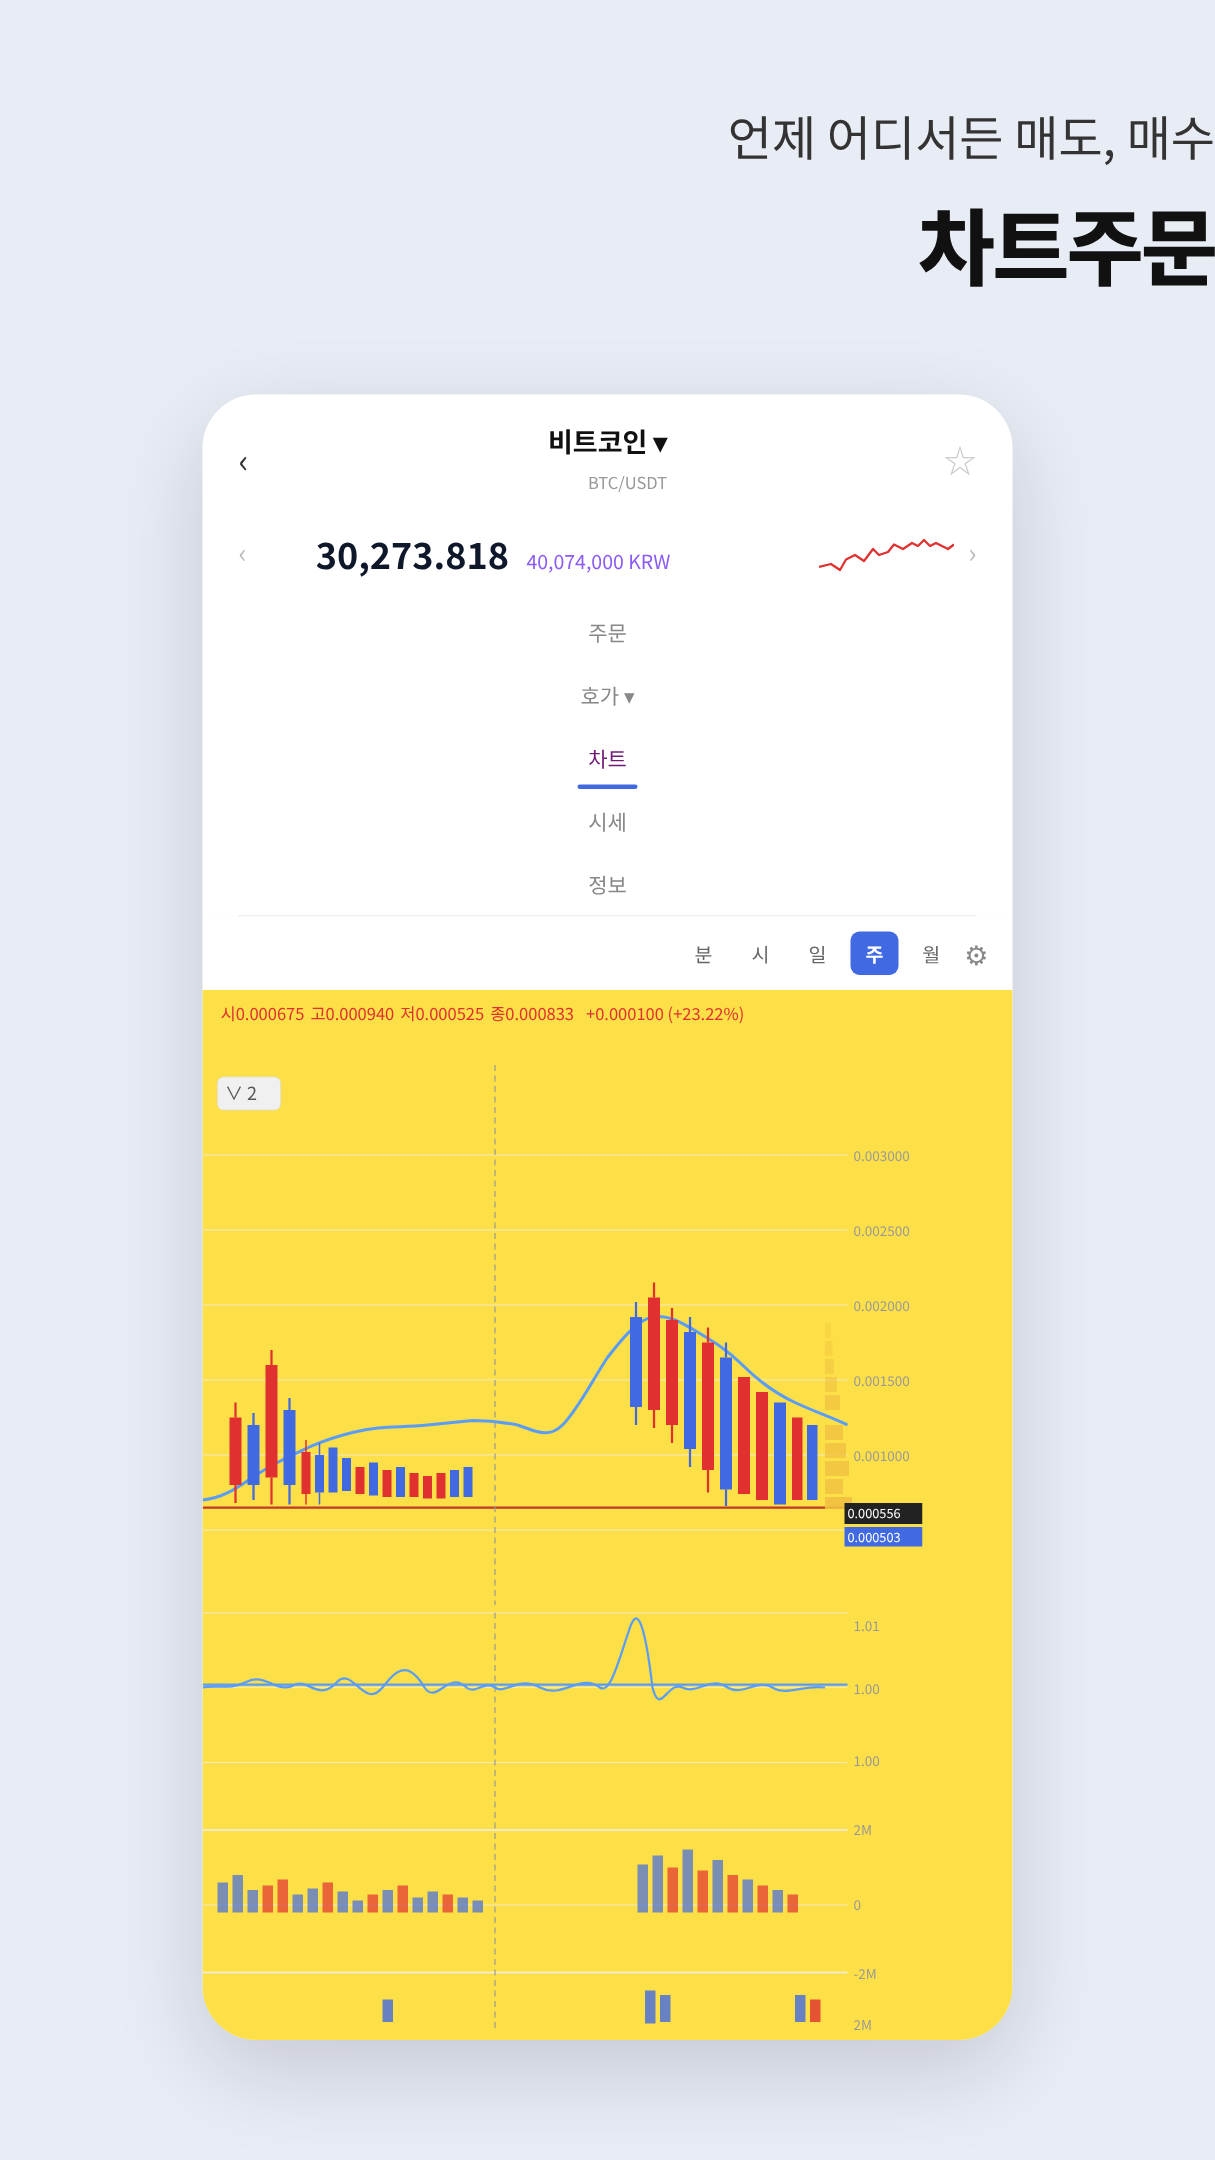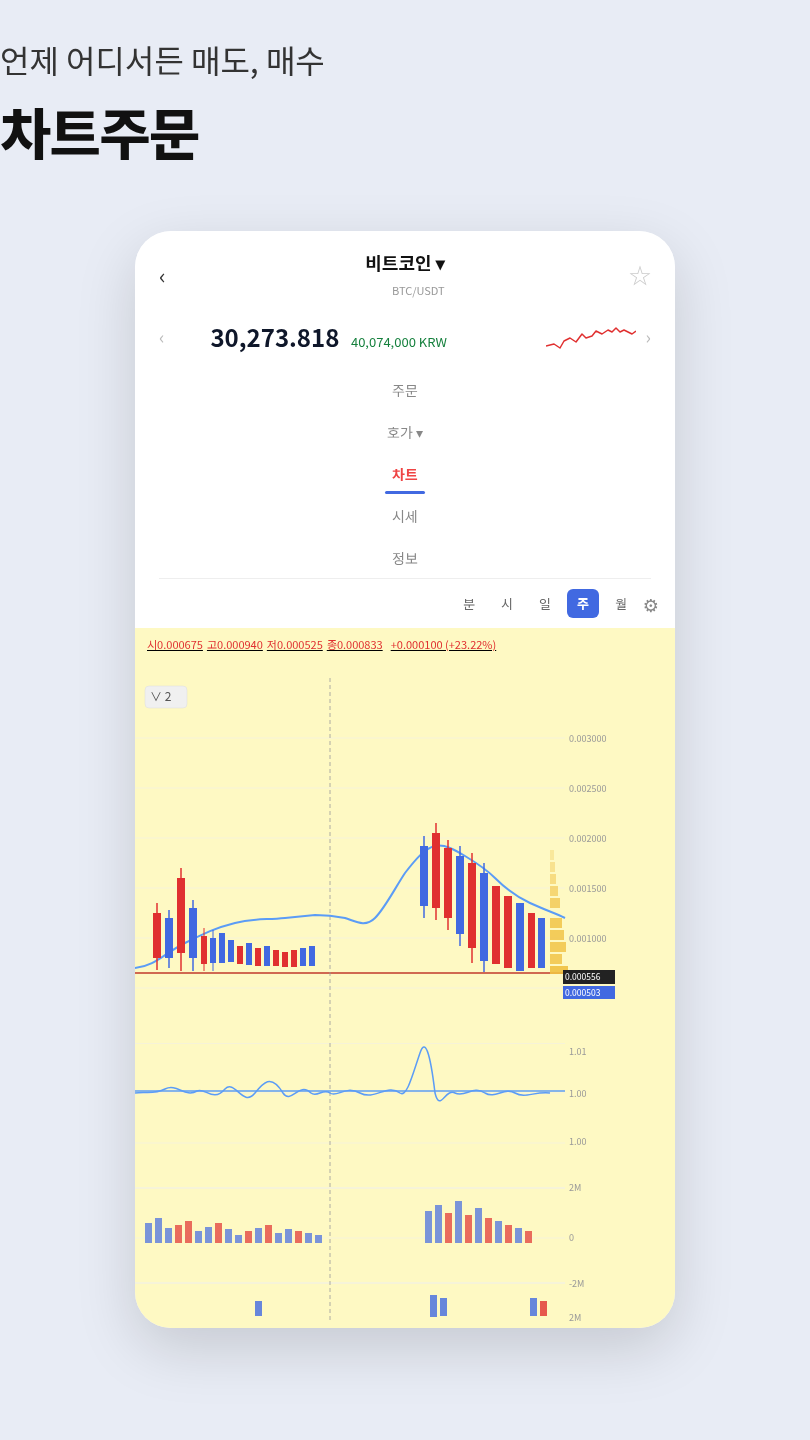--- a/index.html
+++ b/index.html
@@ -7,22 +7,22 @@
     body {
       width: 810px;
       height: 1440px;
       background: #e8ecf5;
       font-family: -apple-system, 'Apple SD Gothic Neo', 'Noto Sans KR', sans-serif;
       overflow: hidden;
       position: relative;
     }
 
     .hero-section {
-      text-align: left;
-      padding-top: 36px;
+      text-align: right;
+      padding-top: 68px;
       padding-bottom: 40px;
     }
 
     .hero-subtitle {
       font-size: 32px;
       color: #333;
       font-weight: 400;
       margin-bottom: 8px;
     }
 
@@ -112,21 +112,21 @@
 
     .main-price {
       font-size: 24px;
       font-weight: 700;
       color: #0f172a;
       margin-left: 36px;
     }
 
     .price-krw {
       font-size: 13px;
-      color: #15803d;
+      color: #8b5cf6;
       margin-left: 8px;
     }
 
     .price-change {
       font-size: 13px;
       color: #e03030;
       margin-top: 2px;
     }
 
     .mini-chart {
@@ -153,22 +153,22 @@
       flex: 1;
       text-align: center;
       padding: 12px 0 10px;
       font-size: 14px;
       color: #888;
       cursor: pointer;
       position: relative;
     }
 
     .tab-item.active {
-      color: #ef4444;
-      font-weight: 700;
+      color: #701a75;
+      font-weight: 400;
     }
 
     .tab-item.active::after {
       content: '';
       position: absolute;
       bottom: 0;
       left: 50%;
       transform: translateX(-50%);
       width: 40px;
       height: 3px;
@@ -202,25 +202,24 @@
     }
 
     .ctrl-gear {
       font-size: 18px;
       color: #888;
       cursor: pointer;
     }
 
     
     .chart-area {
-      background: #fef9c3;
+      background: #fde047;
       position: relative;
       height: 700px;
       overflow: hidden;
-      text-decoration: underline;
     }
 
     .chart-ohlc-bar {
       padding: 8px 12px 4px 12px;
       font-size: 11px;
       display: flex;
       flex-wrap: wrap;
       gap: 4px;
     }
 

